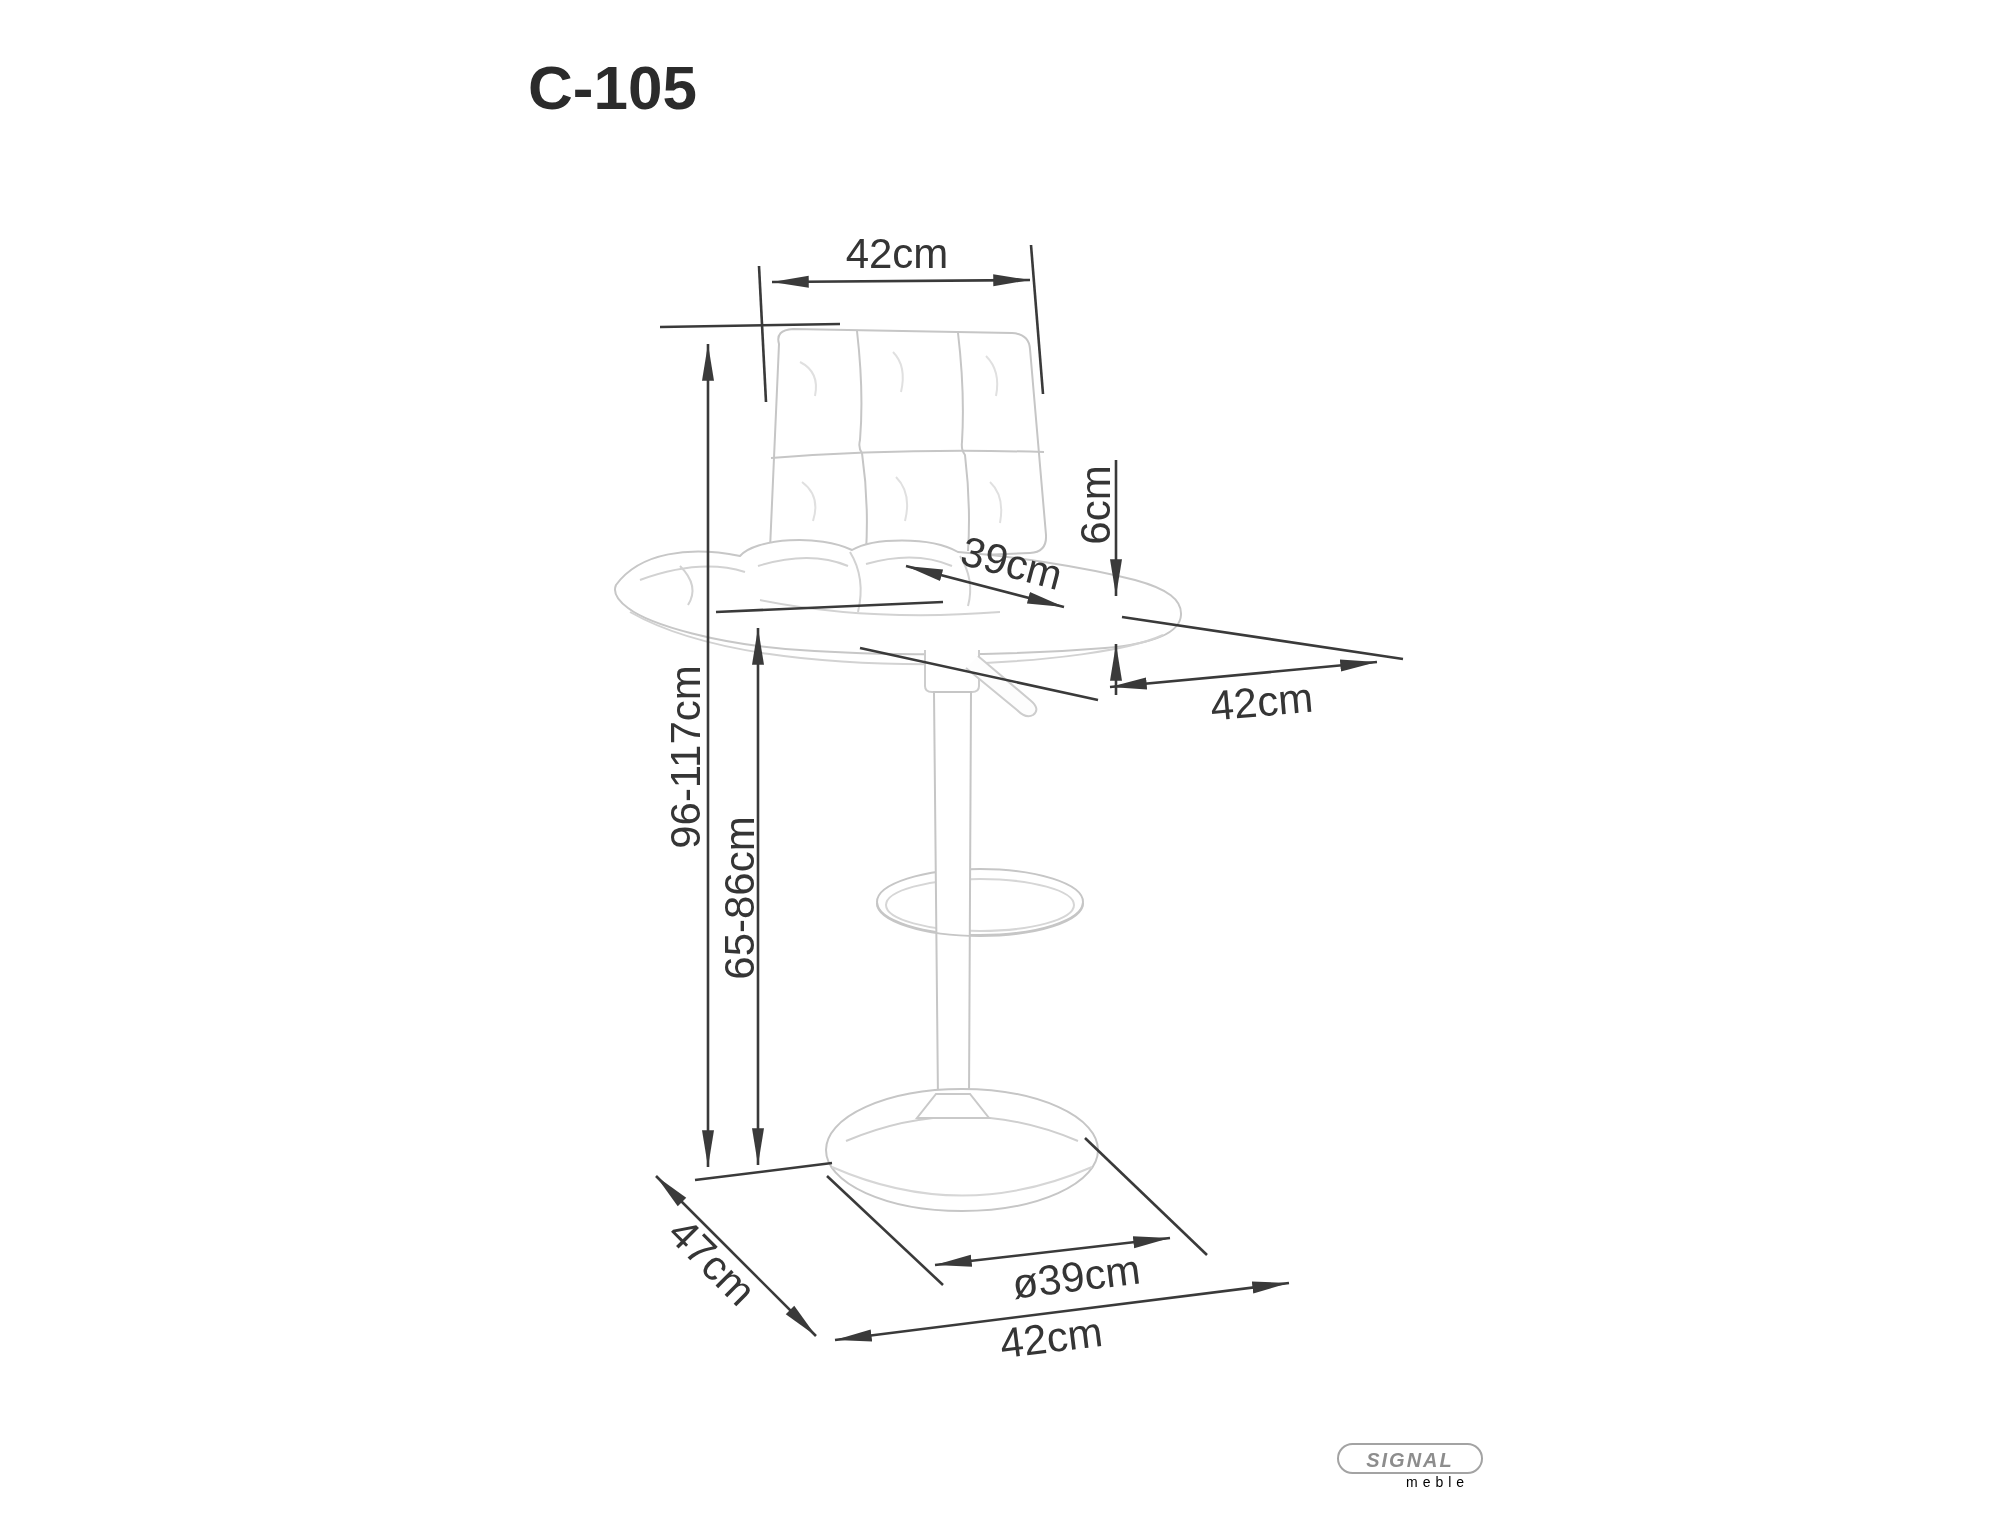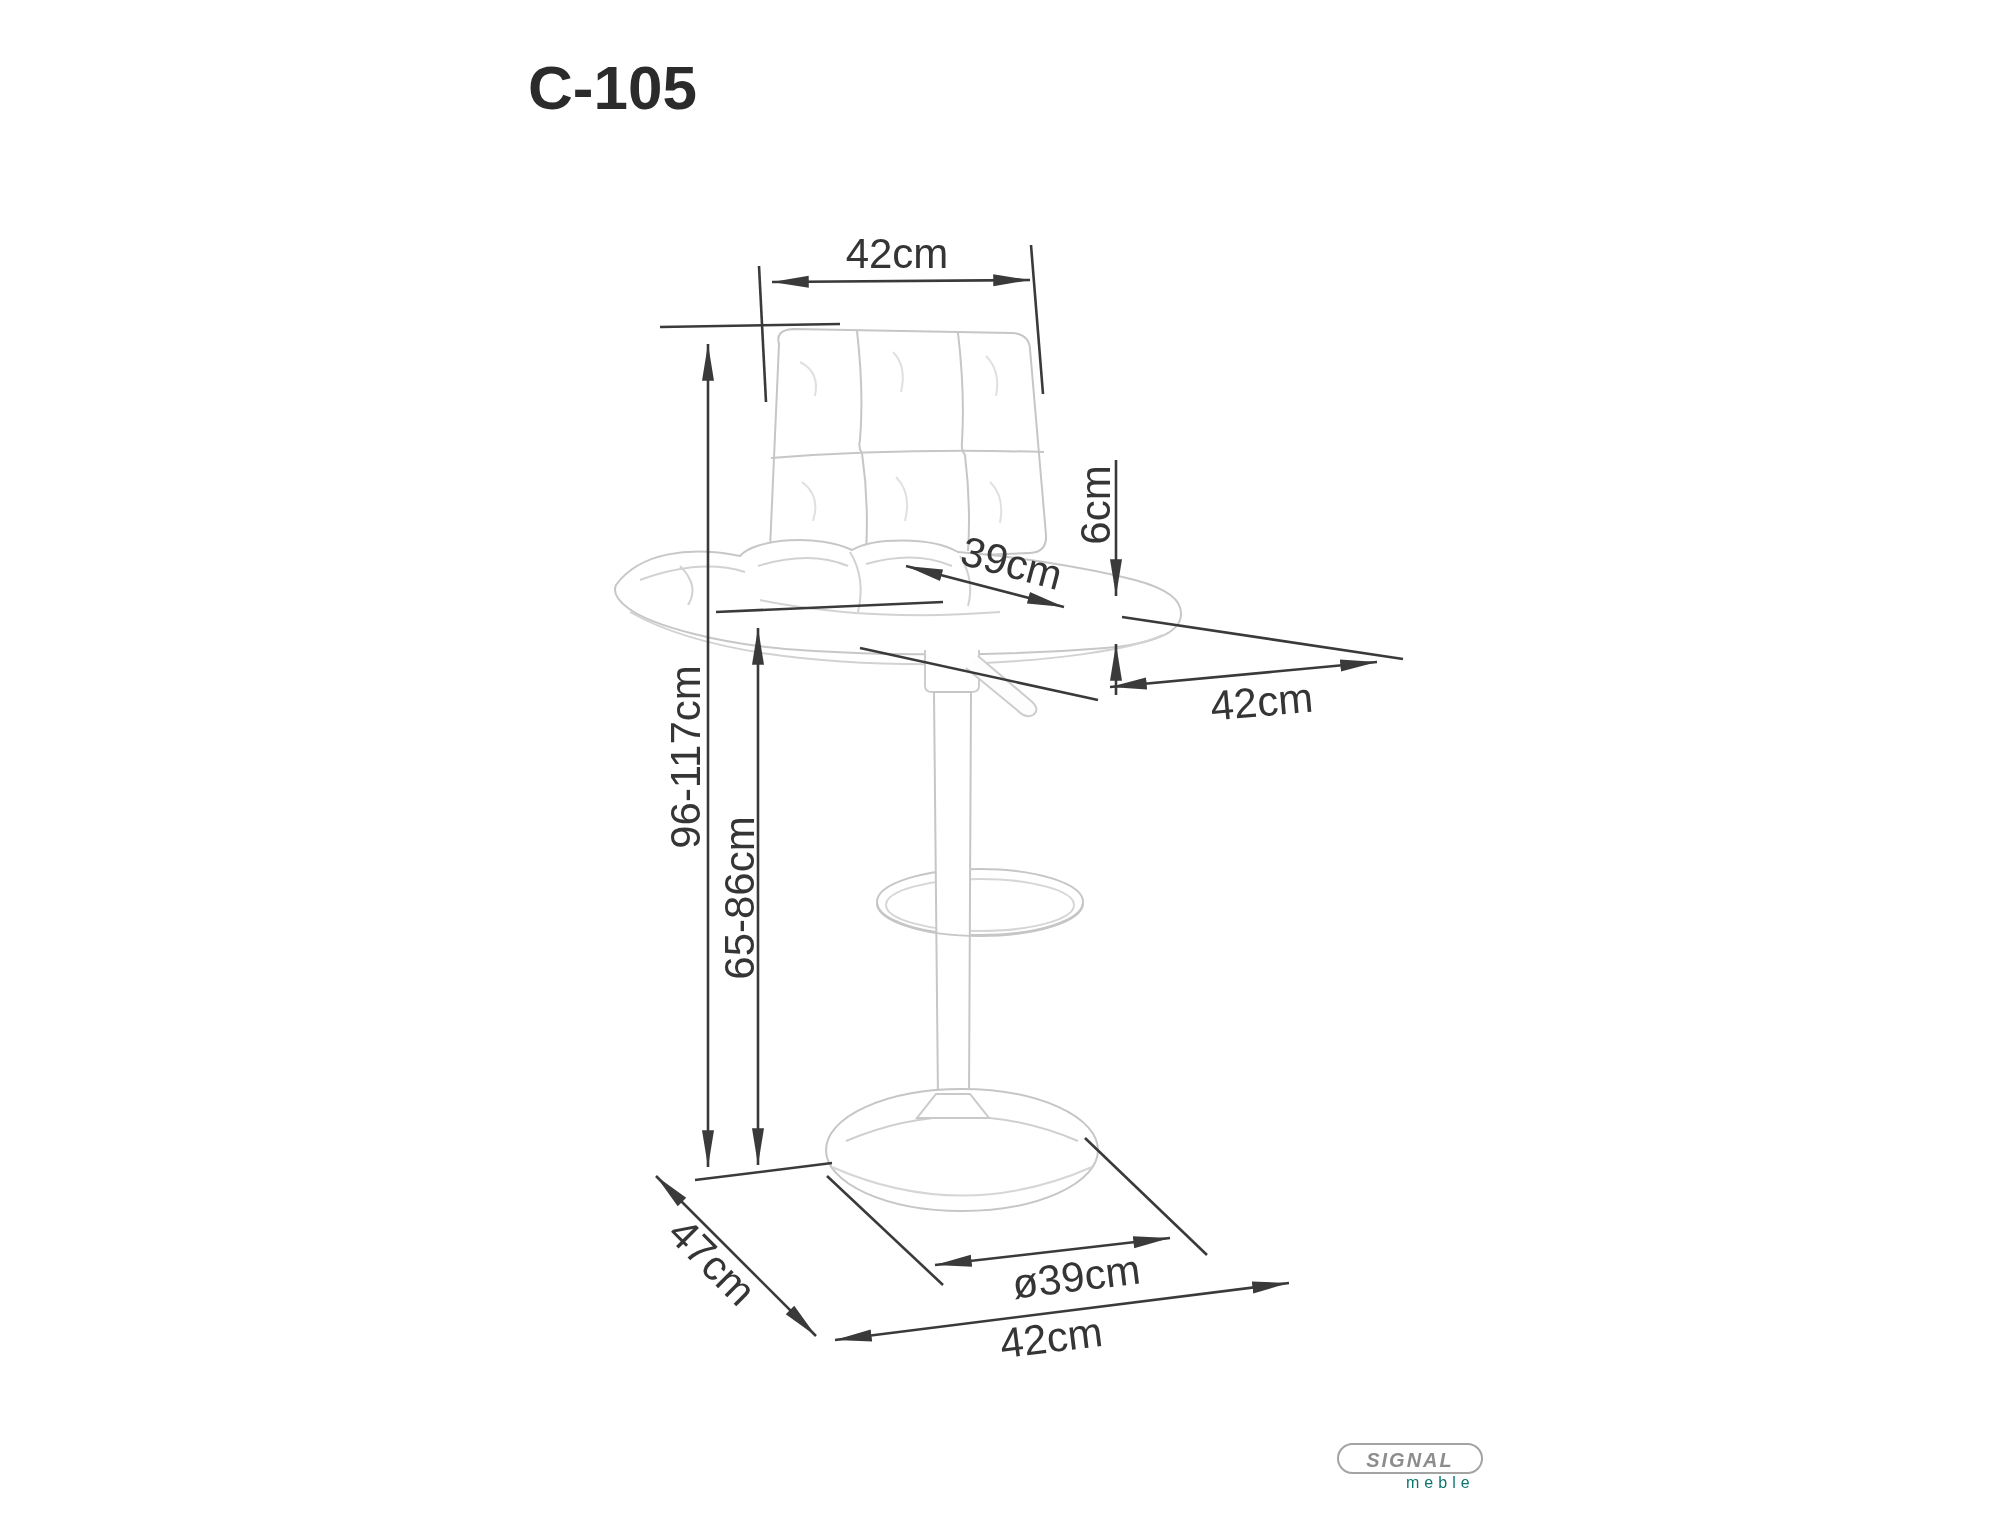--- a/index.html
+++ b/index.html
@@ -6,21 +6,21 @@
   .page{position:relative;width:2000px;height:1530px;background:#ffffff;overflow:hidden;
         font-family:"Liberation Sans", sans-serif;}
   .title{position:absolute;left:528px;top:52px;font-size:62px;font-weight:700;
          color:#2b2b2b;letter-spacing:0px;}
   svg{position:absolute;left:0;top:0;}
   .dim-label{font-family:"Liberation Sans", sans-serif;font-size:42px;fill:#353535;}
   .logo-box{position:absolute;left:1337px;top:1443px;width:146px;height:31px;
             border:2.5px solid #a3a3a3;border-radius:17px;display:flex;
             align-items:flex-end;justify-content:center;box-sizing:border-box;}
   .logo-word{font-style:italic;font-weight:700;font-size:20px;color:#8d8d8d;letter-spacing:2px;}
-  .logo-sub{position:absolute;left:1406px;top:1474px;font-size:16px;color:#0f766e;
+  .logo-sub{position:absolute;left:1406px;top:1474px;font-size:14px;color:#000000;
             letter-spacing:5px;}
 </style>
 </head>
 <body>
 
 <div class="page">
 
   <div class="title">C-105</div>
 
   <svg width="2000" height="1530" viewBox="0 0 2000 1530">

